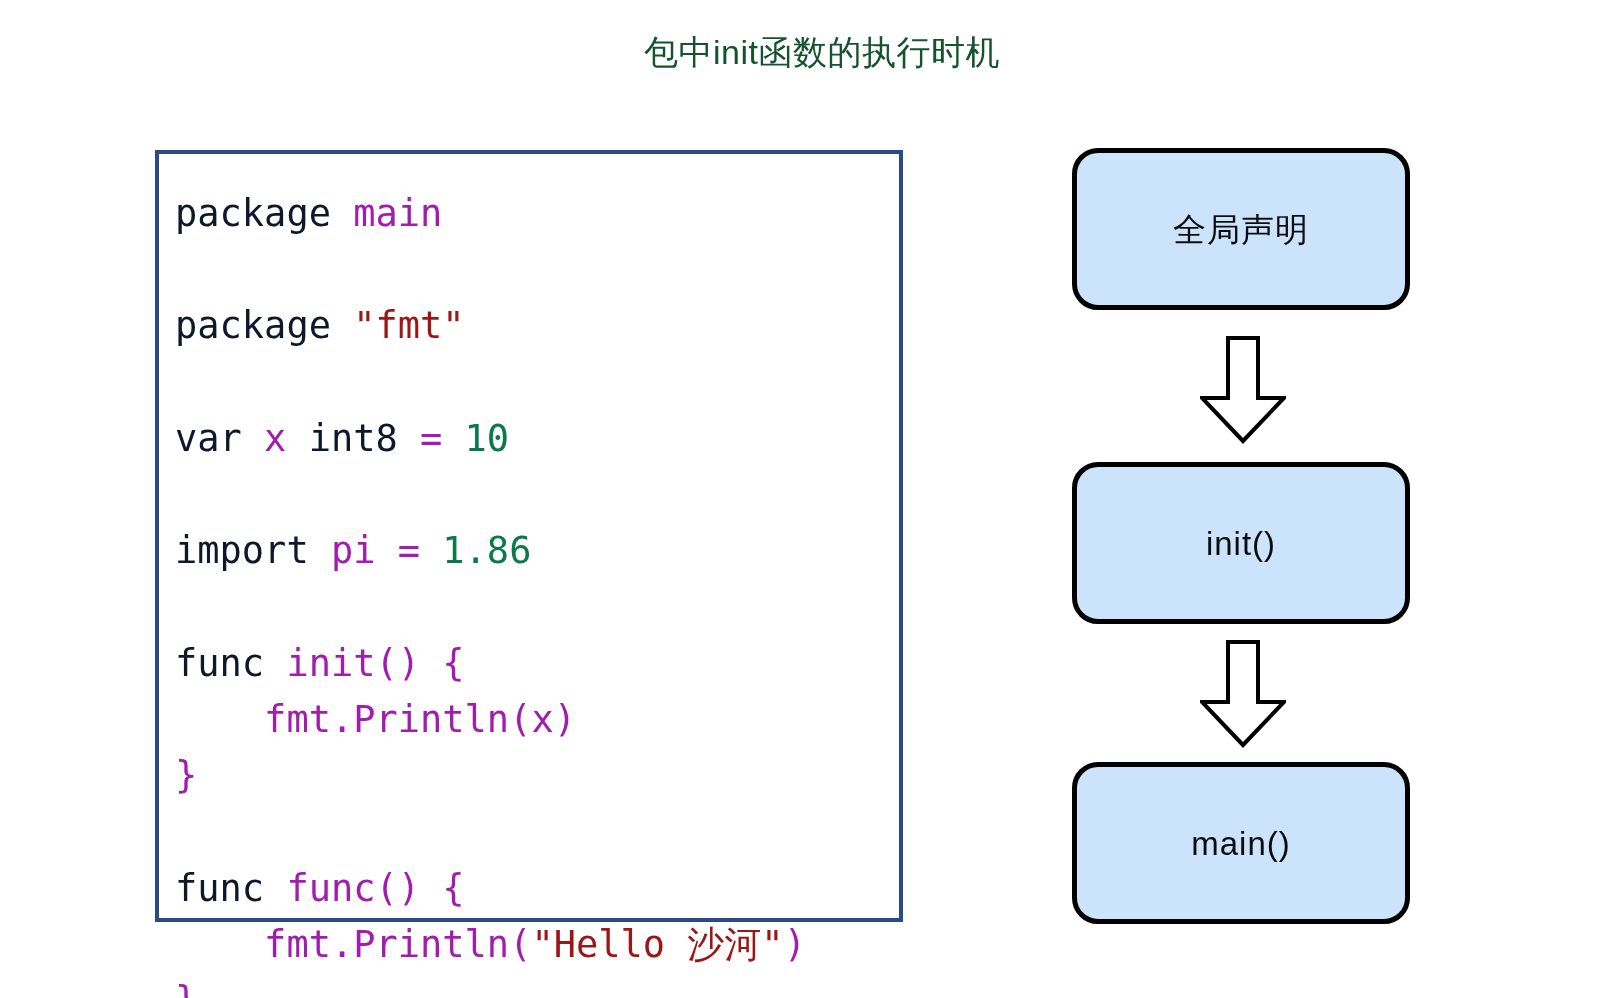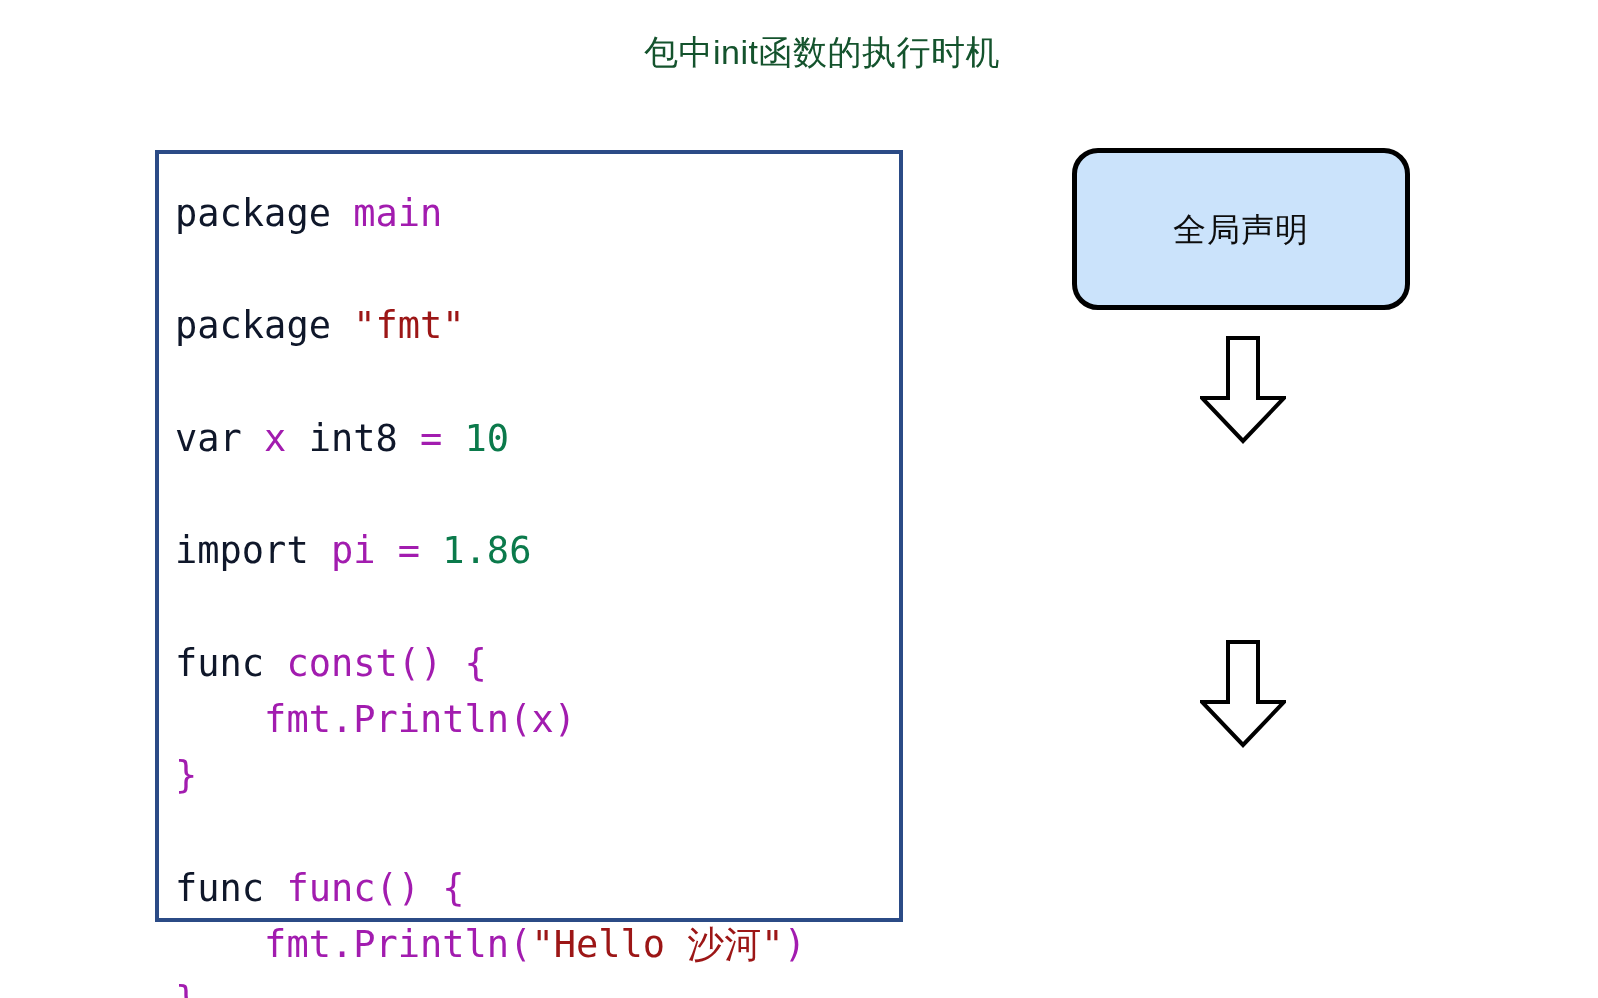--- a/index.html
+++ b/index.html
@@ -108,42 +108,48 @@
 
 <div id="code-panel">
   <pre id="code-block"><span class="kw">package</span><span class="plain"> main</span>
 
 <span class="kw">package</span><span class="plain"> </span><span class="str">"fmt"</span>
 
 <span class="kw">var</span><span class="plain"> x </span><span class="kw">int8</span><span class="plain"> = </span><span class="num">10</span>
 
 <span class="kw">import</span><span class="plain"> pi = </span><span class="num">1.86</span>
 
-<span class="kw">func</span><span class="plain"> const() {</span>
+<span class="kw">func</span><span class="plain"> init() {</span>
 <span class="plain">    fmt.Println(x)</span>
 <span class="plain">}</span>
 
 <span class="kw">func</span><span class="plain"> func() {</span>
 <span class="plain">    fmt.Println(</span><span class="str">"Hello 沙河"</span><span class="plain">)</span>
 <span class="plain">}</span></pre>
 </div>
 
 <div id="flowchart">
 
   <div class="flow-box" id="flow-box-0">
     <span class="flow-box-label">全局声明</span>
   </div>
 
   <div class="flow-arrow" id="flow-arrow-0">
     <svg viewBox="0 0 86 108" xmlns="http://www.w3.org/2000/svg">
       <polygon points="28,2 58,2 58,62 84,62 43,105 2,62 28,62" fill="#ffffff" stroke="#000000" stroke-width="4" stroke-linejoin="miter"></polygon>
     </svg>
   </div>
 
+  <div class="flow-box" id="flow-box-1">
+    <span class="flow-box-label">init()</span>
+  </div>
 
   <div class="flow-arrow" id="flow-arrow-1">
     <svg viewBox="0 0 86 108" xmlns="http://www.w3.org/2000/svg">
       <polygon points="28,2 58,2 58,62 84,62 43,105 2,62 28,62" fill="#ffffff" stroke="#000000" stroke-width="4" stroke-linejoin="miter"></polygon>
     </svg>
   </div>
 
+  <div class="flow-box" id="flow-box-2">
+    <span class="flow-box-label">main()</span>
+  </div>
 
 </div>
 
 </body></html>

